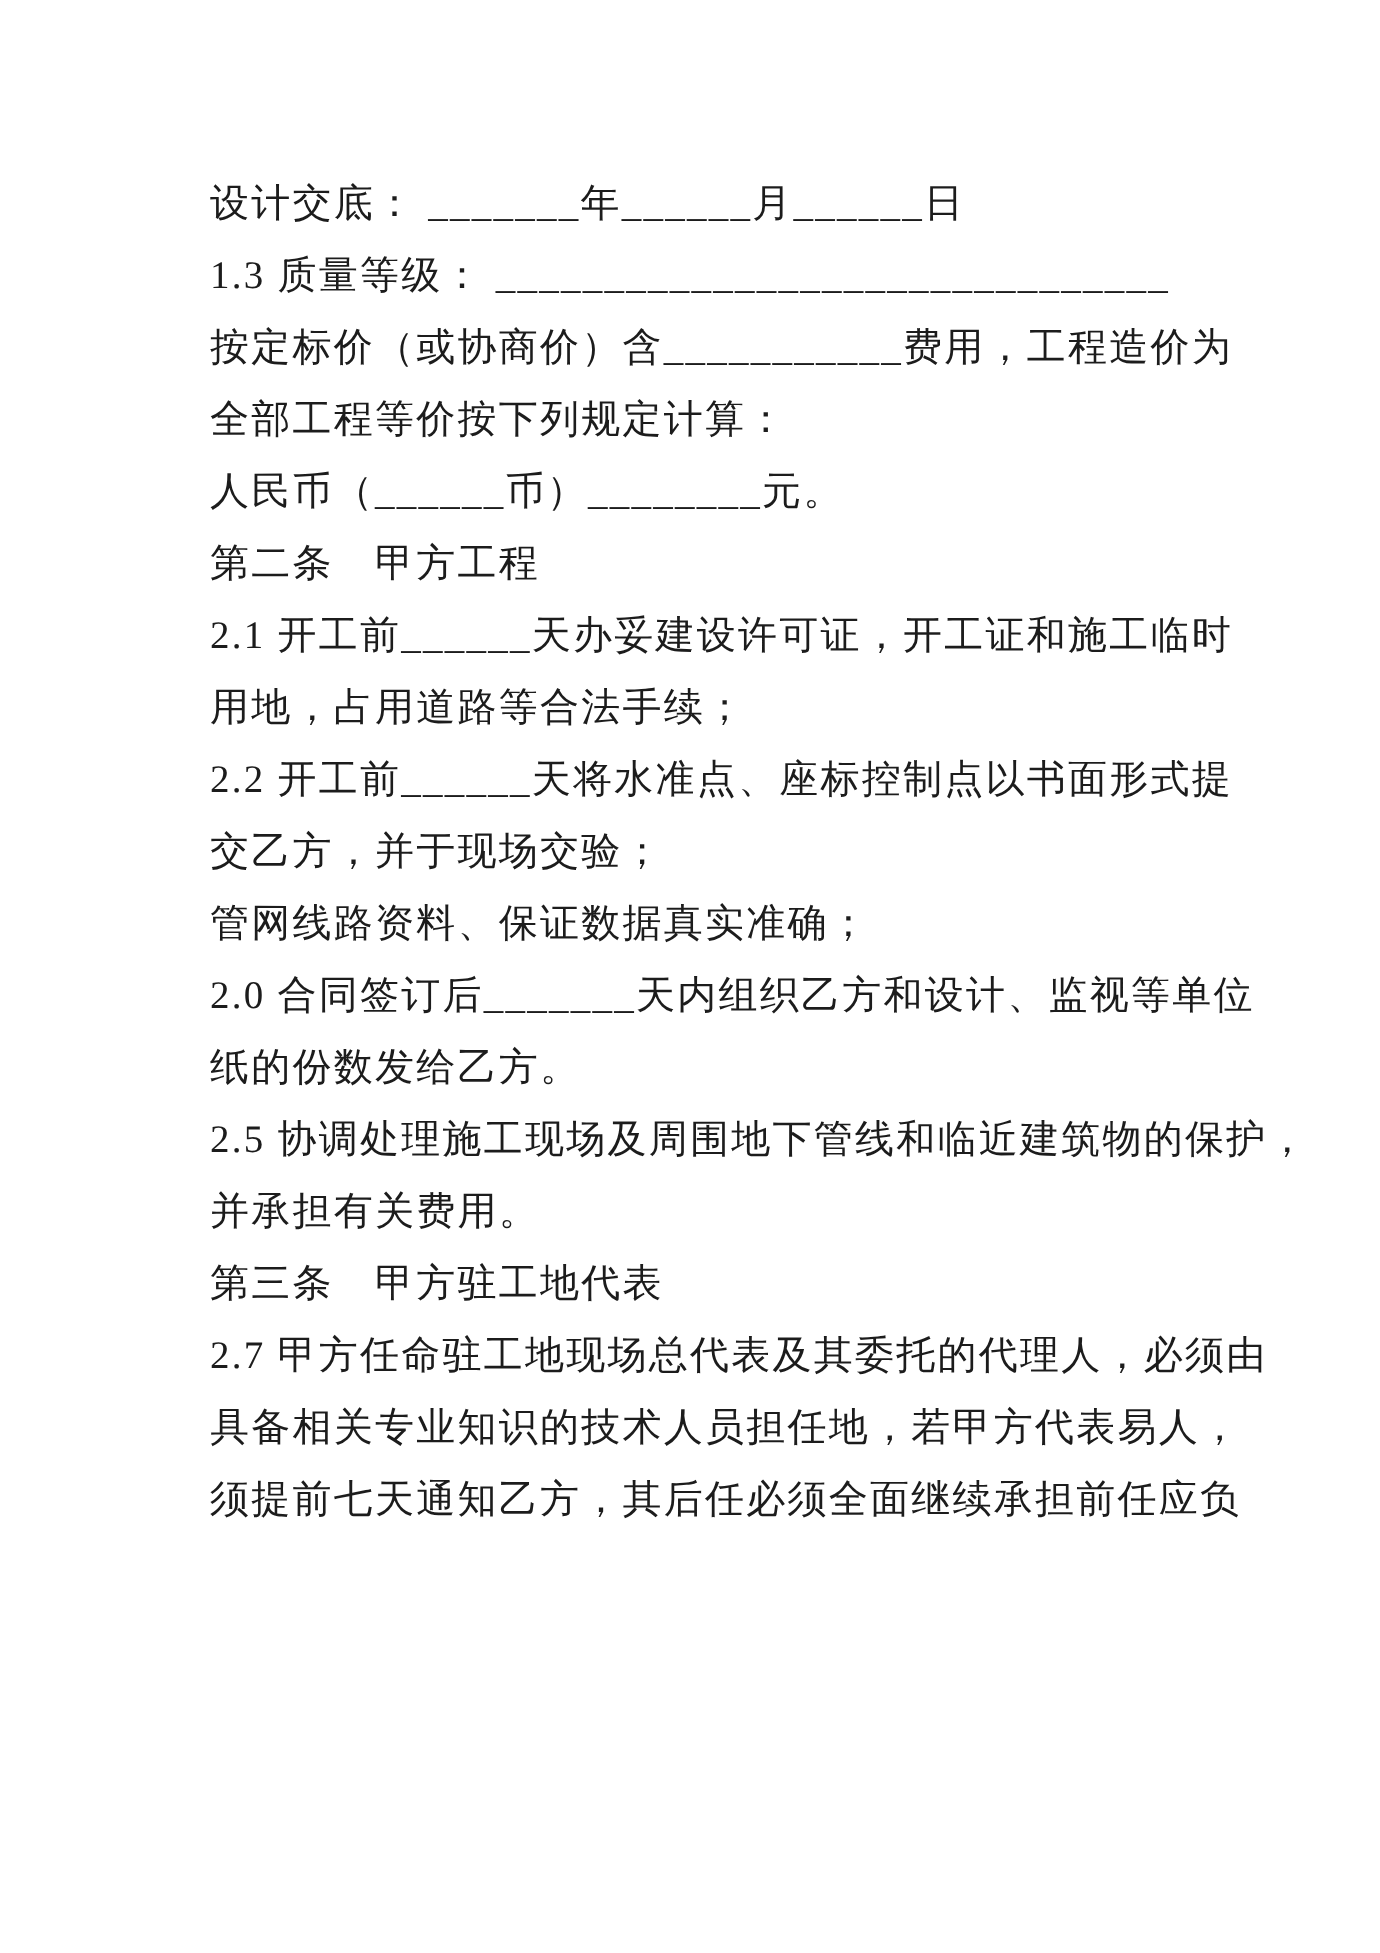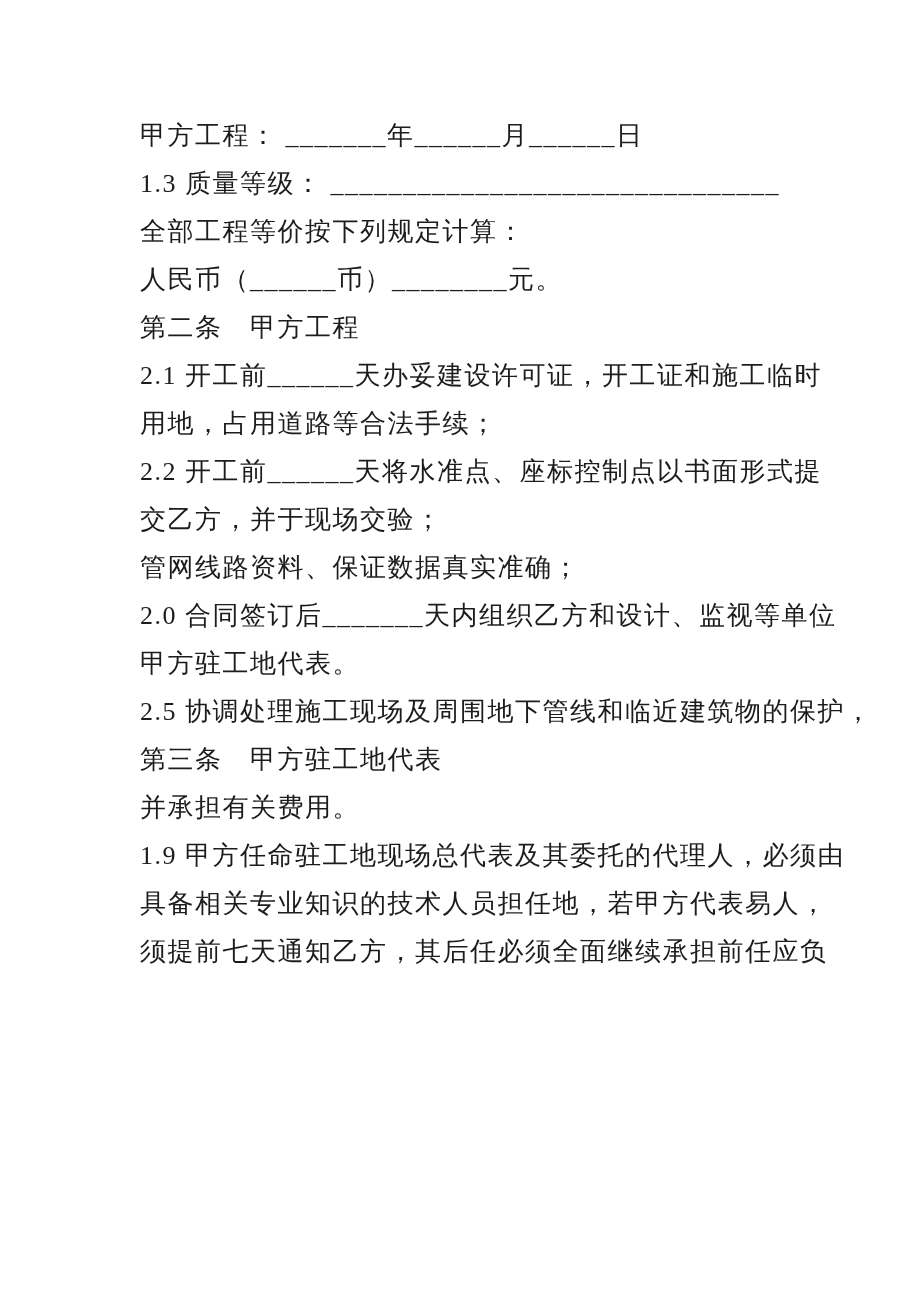--- a/index.html
+++ b/index.html
@@ -34,25 +34,26 @@
     white-space: nowrap;
     font-weight: 400;
   }
 </style>
 </head>
 <body>
 
 <main class="page">
   <div class="doc-lines">
 
-      <p class="doc-line">甲方工程： _______年______月______日</p>
+      <p class="doc-line">设计交底： _______年______月______日</p>
 
       <p class="doc-line">1.3 质量等级： _______________________________</p>
 
 
+      <p class="doc-line">按定标价（或协商价）含___________费用，工程造价为</p>
 
       <p class="doc-line">全部工程等价按下列规定计算：</p>
 
       <p class="doc-line">人民币（______币）________元。</p>
 
       <p class="doc-line">第二条　甲方工程</p>
 
       <p class="doc-line">2.1 开工前______天办妥建设许可证，开工证和施工临时</p>
 
       <p class="doc-line">用地，占用道路等合法手续；</p>
@@ -60,27 +61,27 @@
       <p class="doc-line">2.2 开工前______天将水准点、座标控制点以书面形式提</p>
 
       <p class="doc-line">交乙方，并于现场交验；</p>
 
 
       <p class="doc-line">管网线路资料、保证数据真实准确；</p>
 
       <p class="doc-line">2.0 合同签订后_______天内组织乙方和设计、监视等单位</p>
 
 
-      <p class="doc-line">甲方驻工地代表。</p>
+      <p class="doc-line">纸的份数发给乙方。</p>
 
       <p class="doc-line">2.5 协调处理施工现场及周围地下管线和临近建筑物的保护，</p>
 
+      <p class="doc-line">并承担有关费用。</p>
+
       <p class="doc-line">第三条　甲方驻工地代表</p>
 
-      <p class="doc-line">并承担有关费用。</p>
-
-      <p class="doc-line">1.9 甲方任命驻工地现场总代表及其委托的代理人，必须由</p>
+      <p class="doc-line">2.7 甲方任命驻工地现场总代表及其委托的代理人，必须由</p>
 
       <p class="doc-line">具备相关专业知识的技术人员担任地，若甲方代表易人，</p>
 
       <p class="doc-line">须提前七天通知乙方，其后任必须全面继续承担前任应负</p>
     </div>
 </main>
 
 </body></html>

